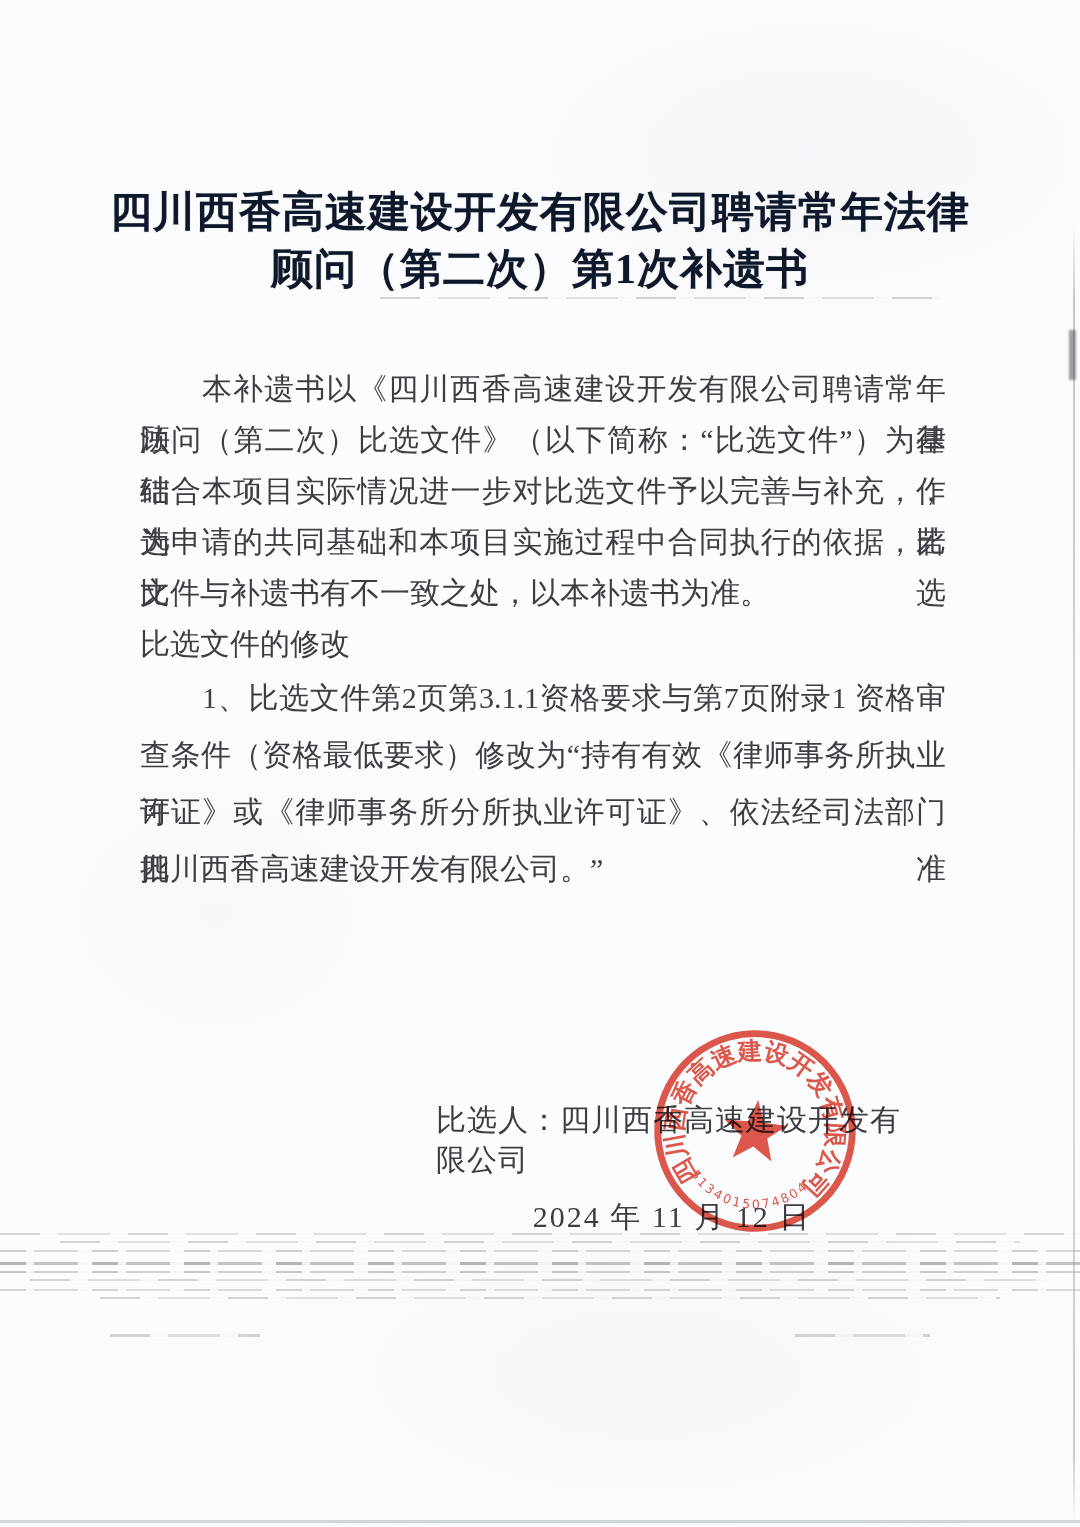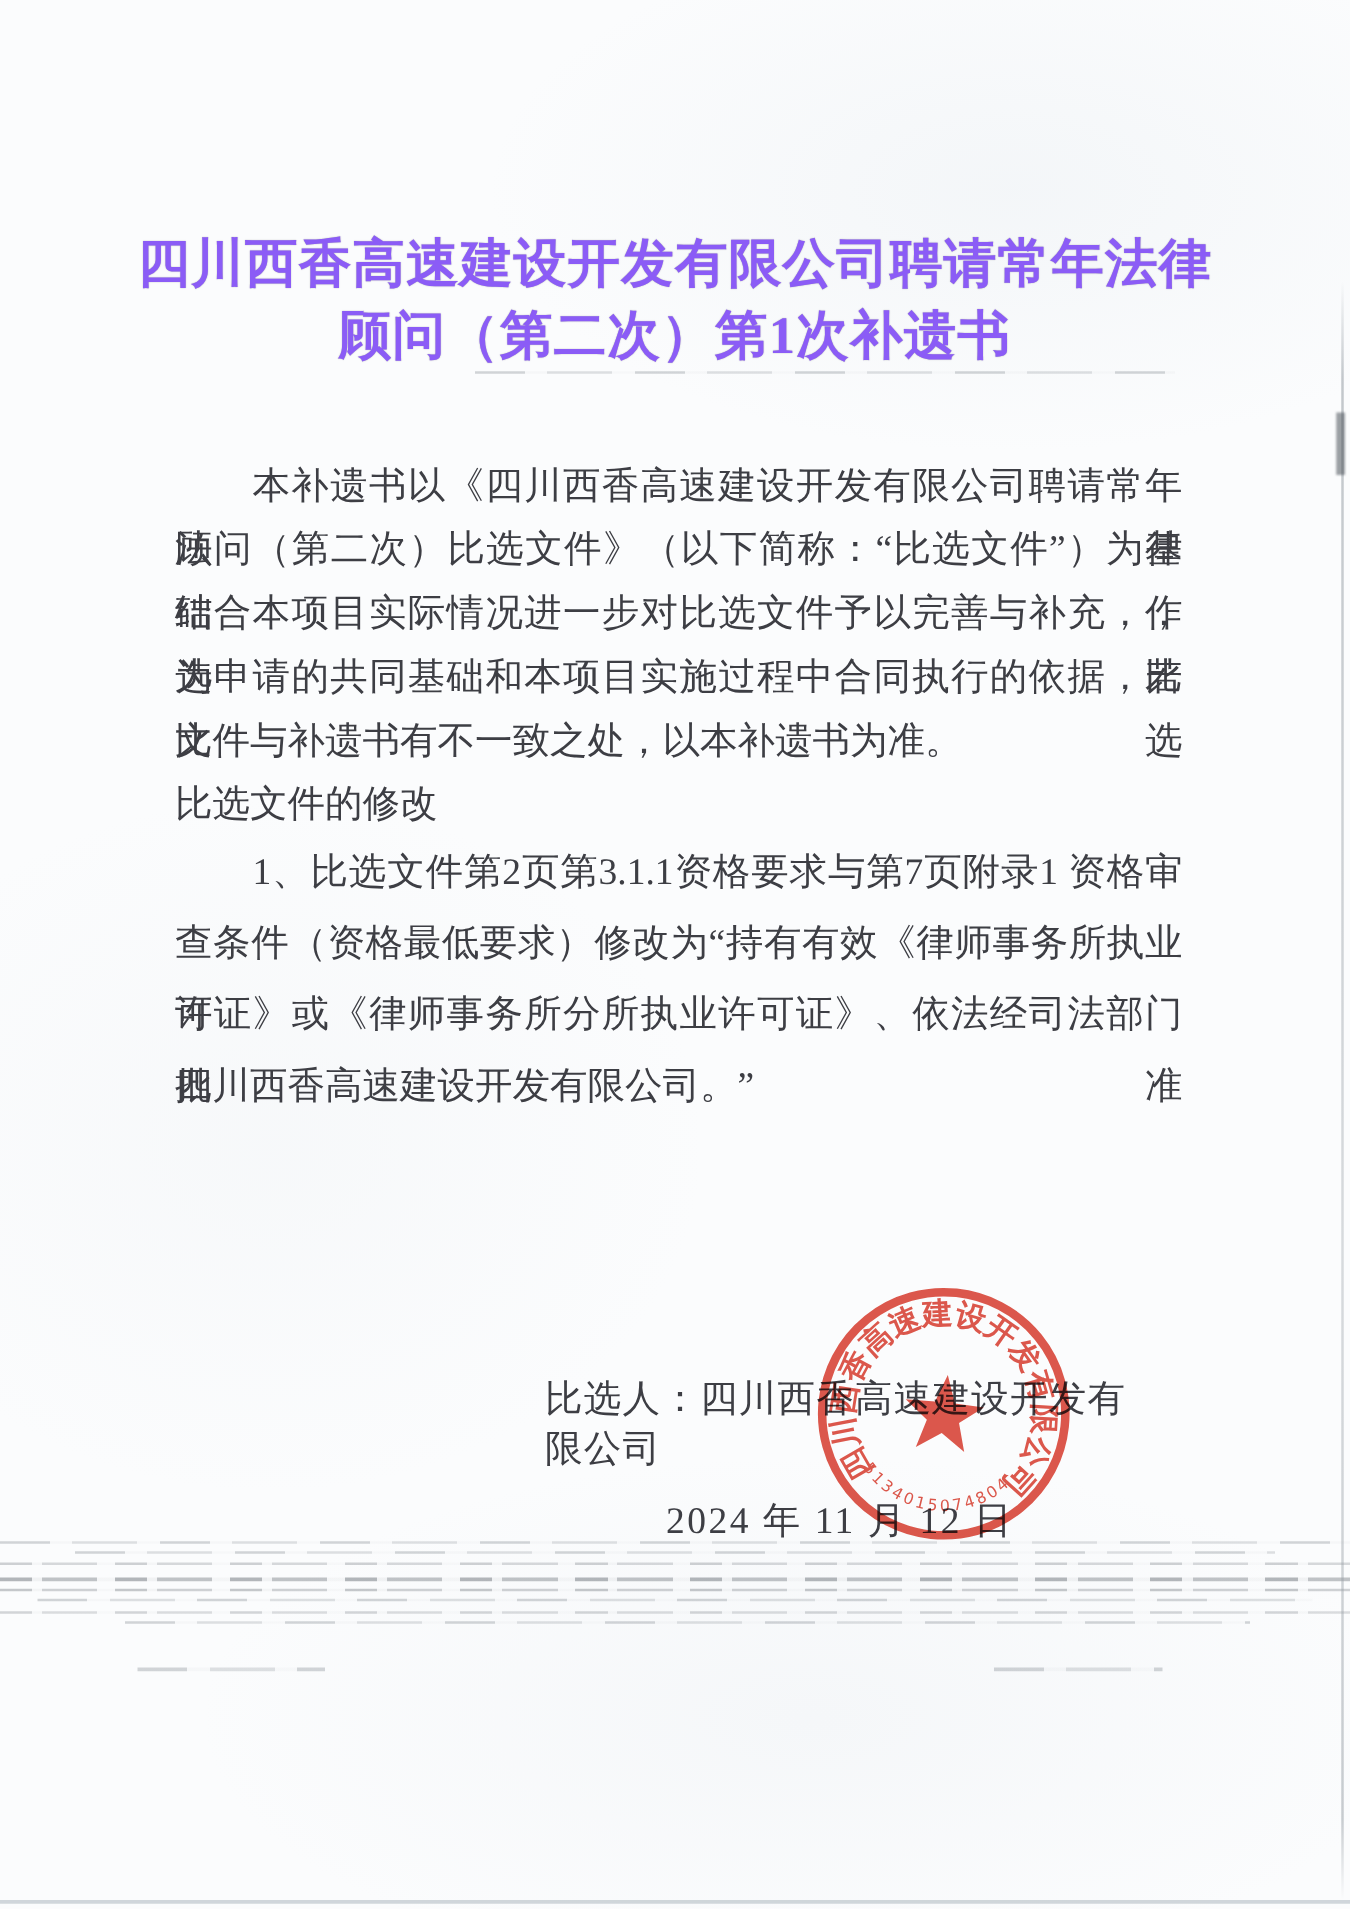--- a/index.html
+++ b/index.html
@@ -21,21 +21,21 @@
 
   .page-title {
     position: absolute;
     top: 184px; left: 0;
     width: 1080px;
     text-align: center;
     font-size: 42px;
     font-weight: bold;
     line-height: 57px;
     letter-spacing: 1px;
-    color: #8b5cf6;
+    color: #0f172a;
     text-shadow: 0 0 1px rgba(30,30,35,0.4);
   }
 
   .body-text {
     position: absolute;
     left: 140px; top: 363px;
     width: 806px;
     font-size: 30px;
     color: #3d3e44;
   }

